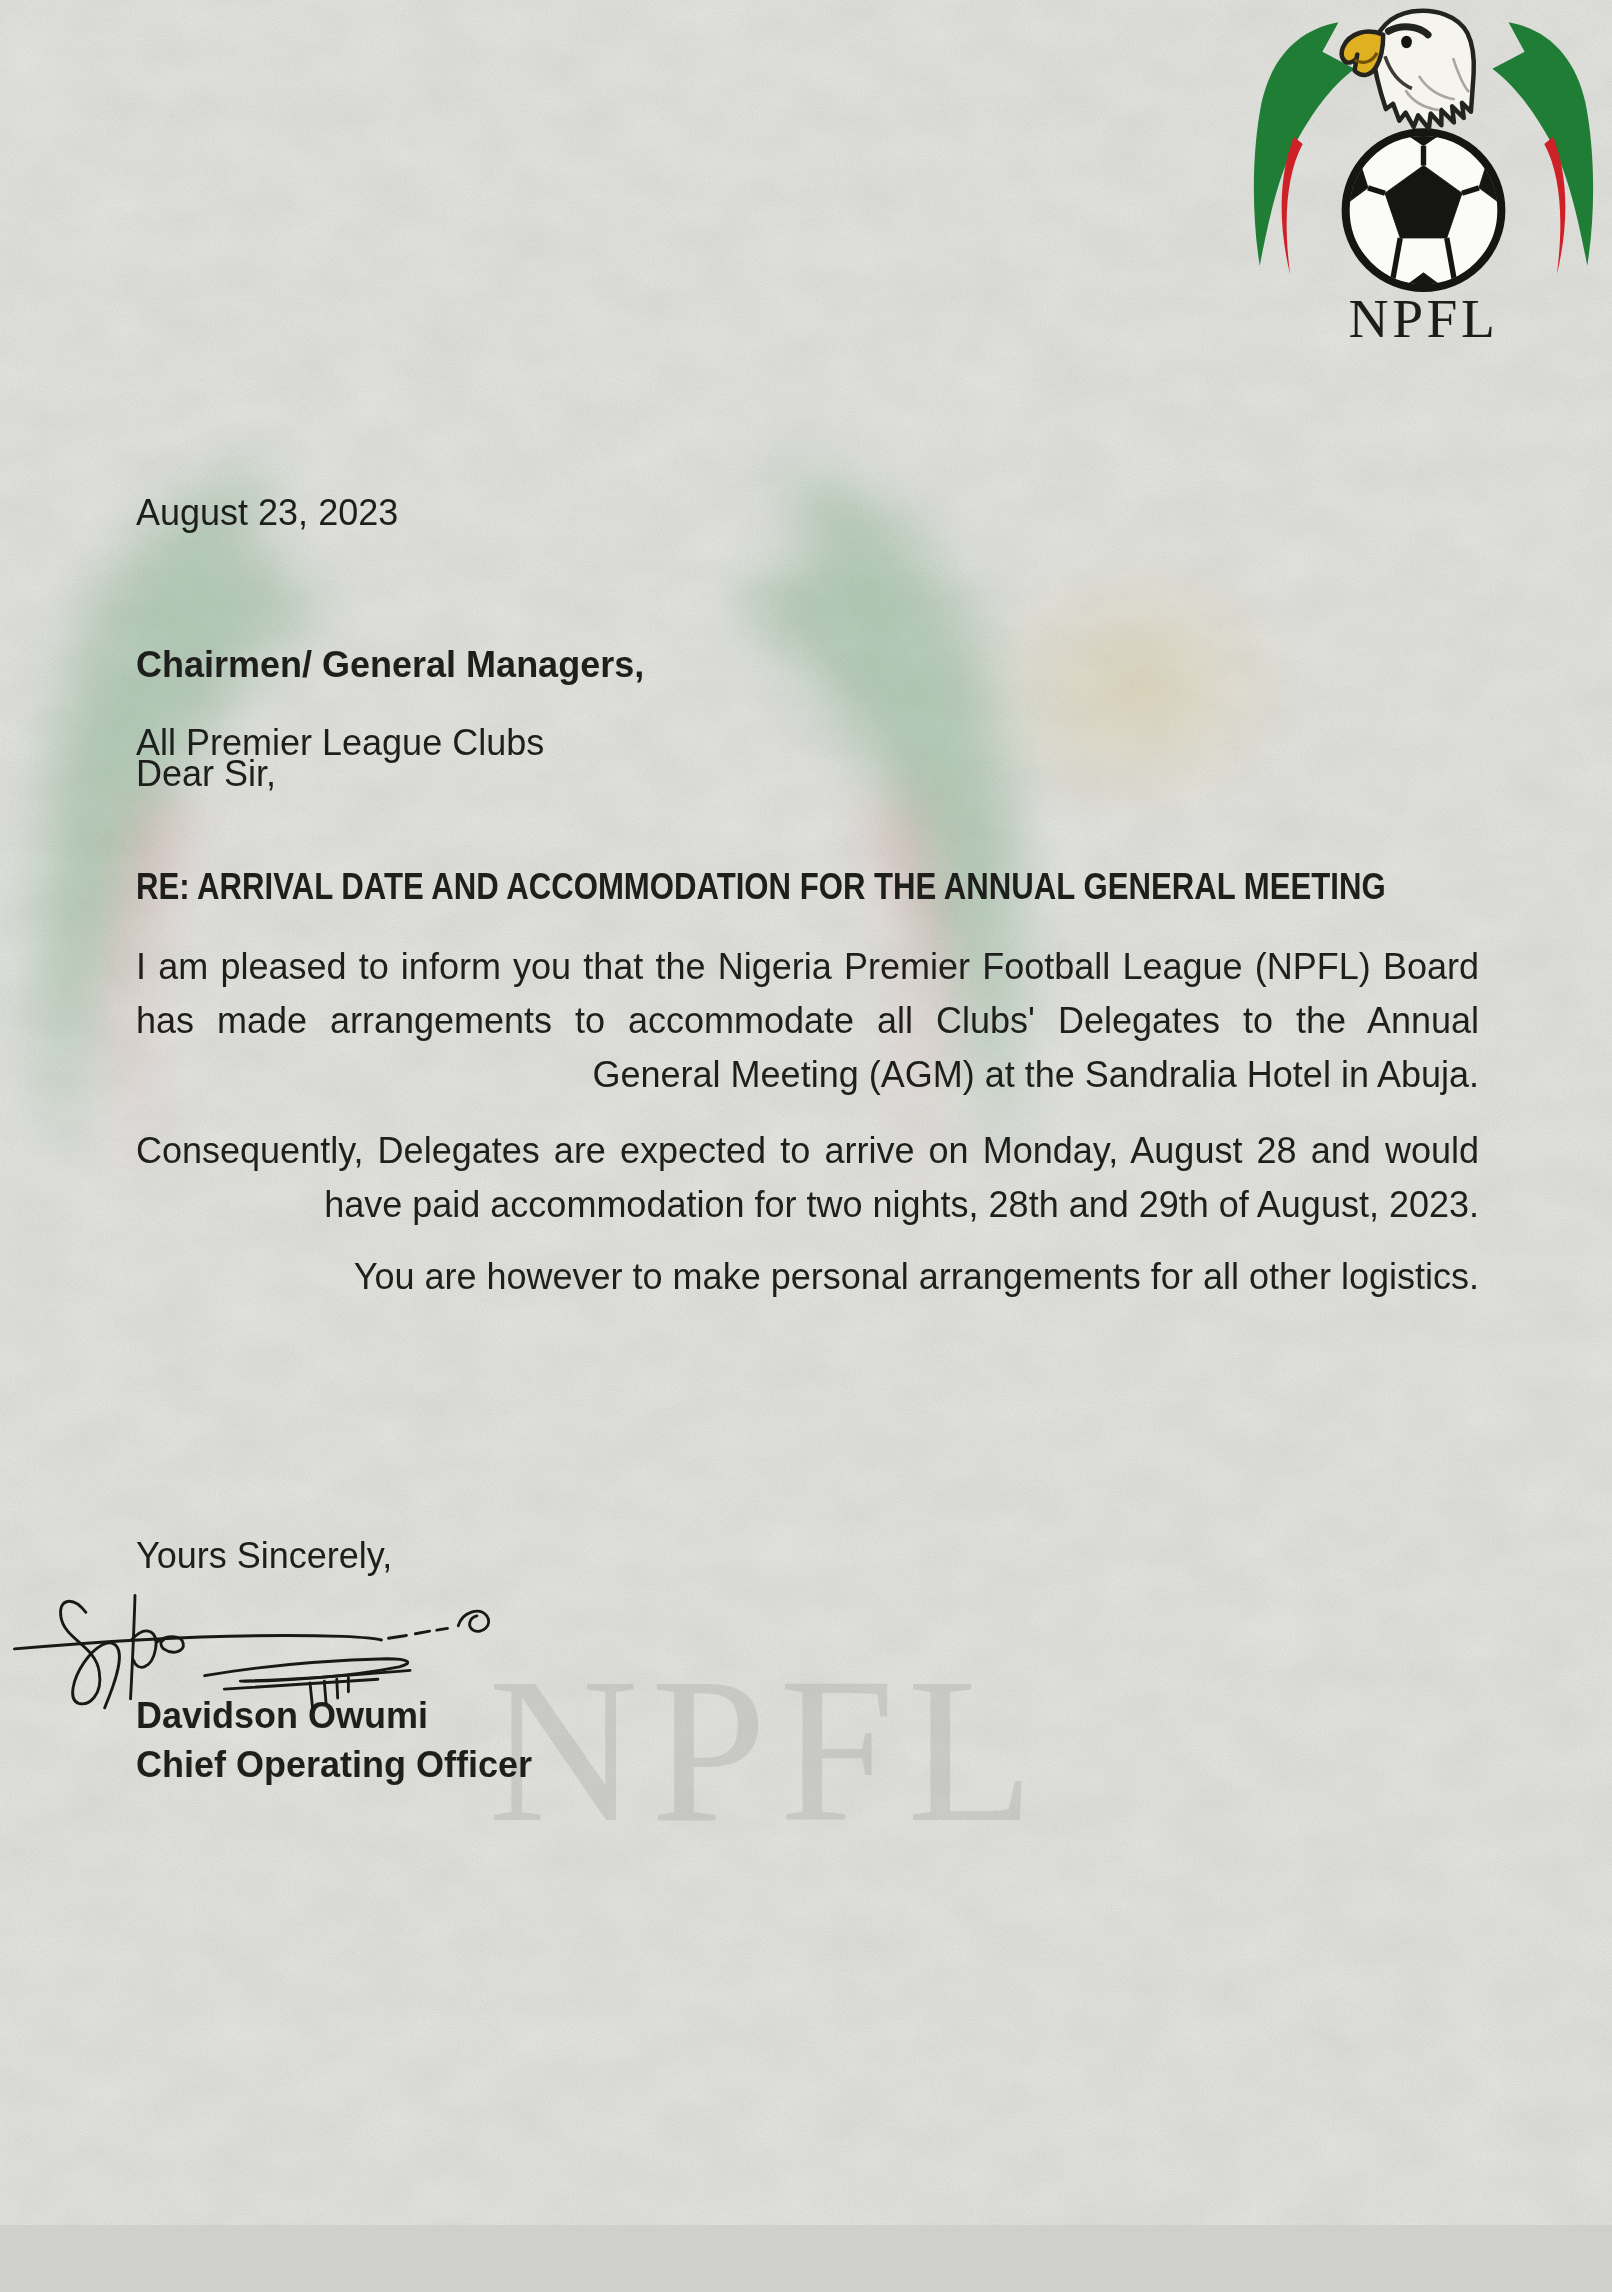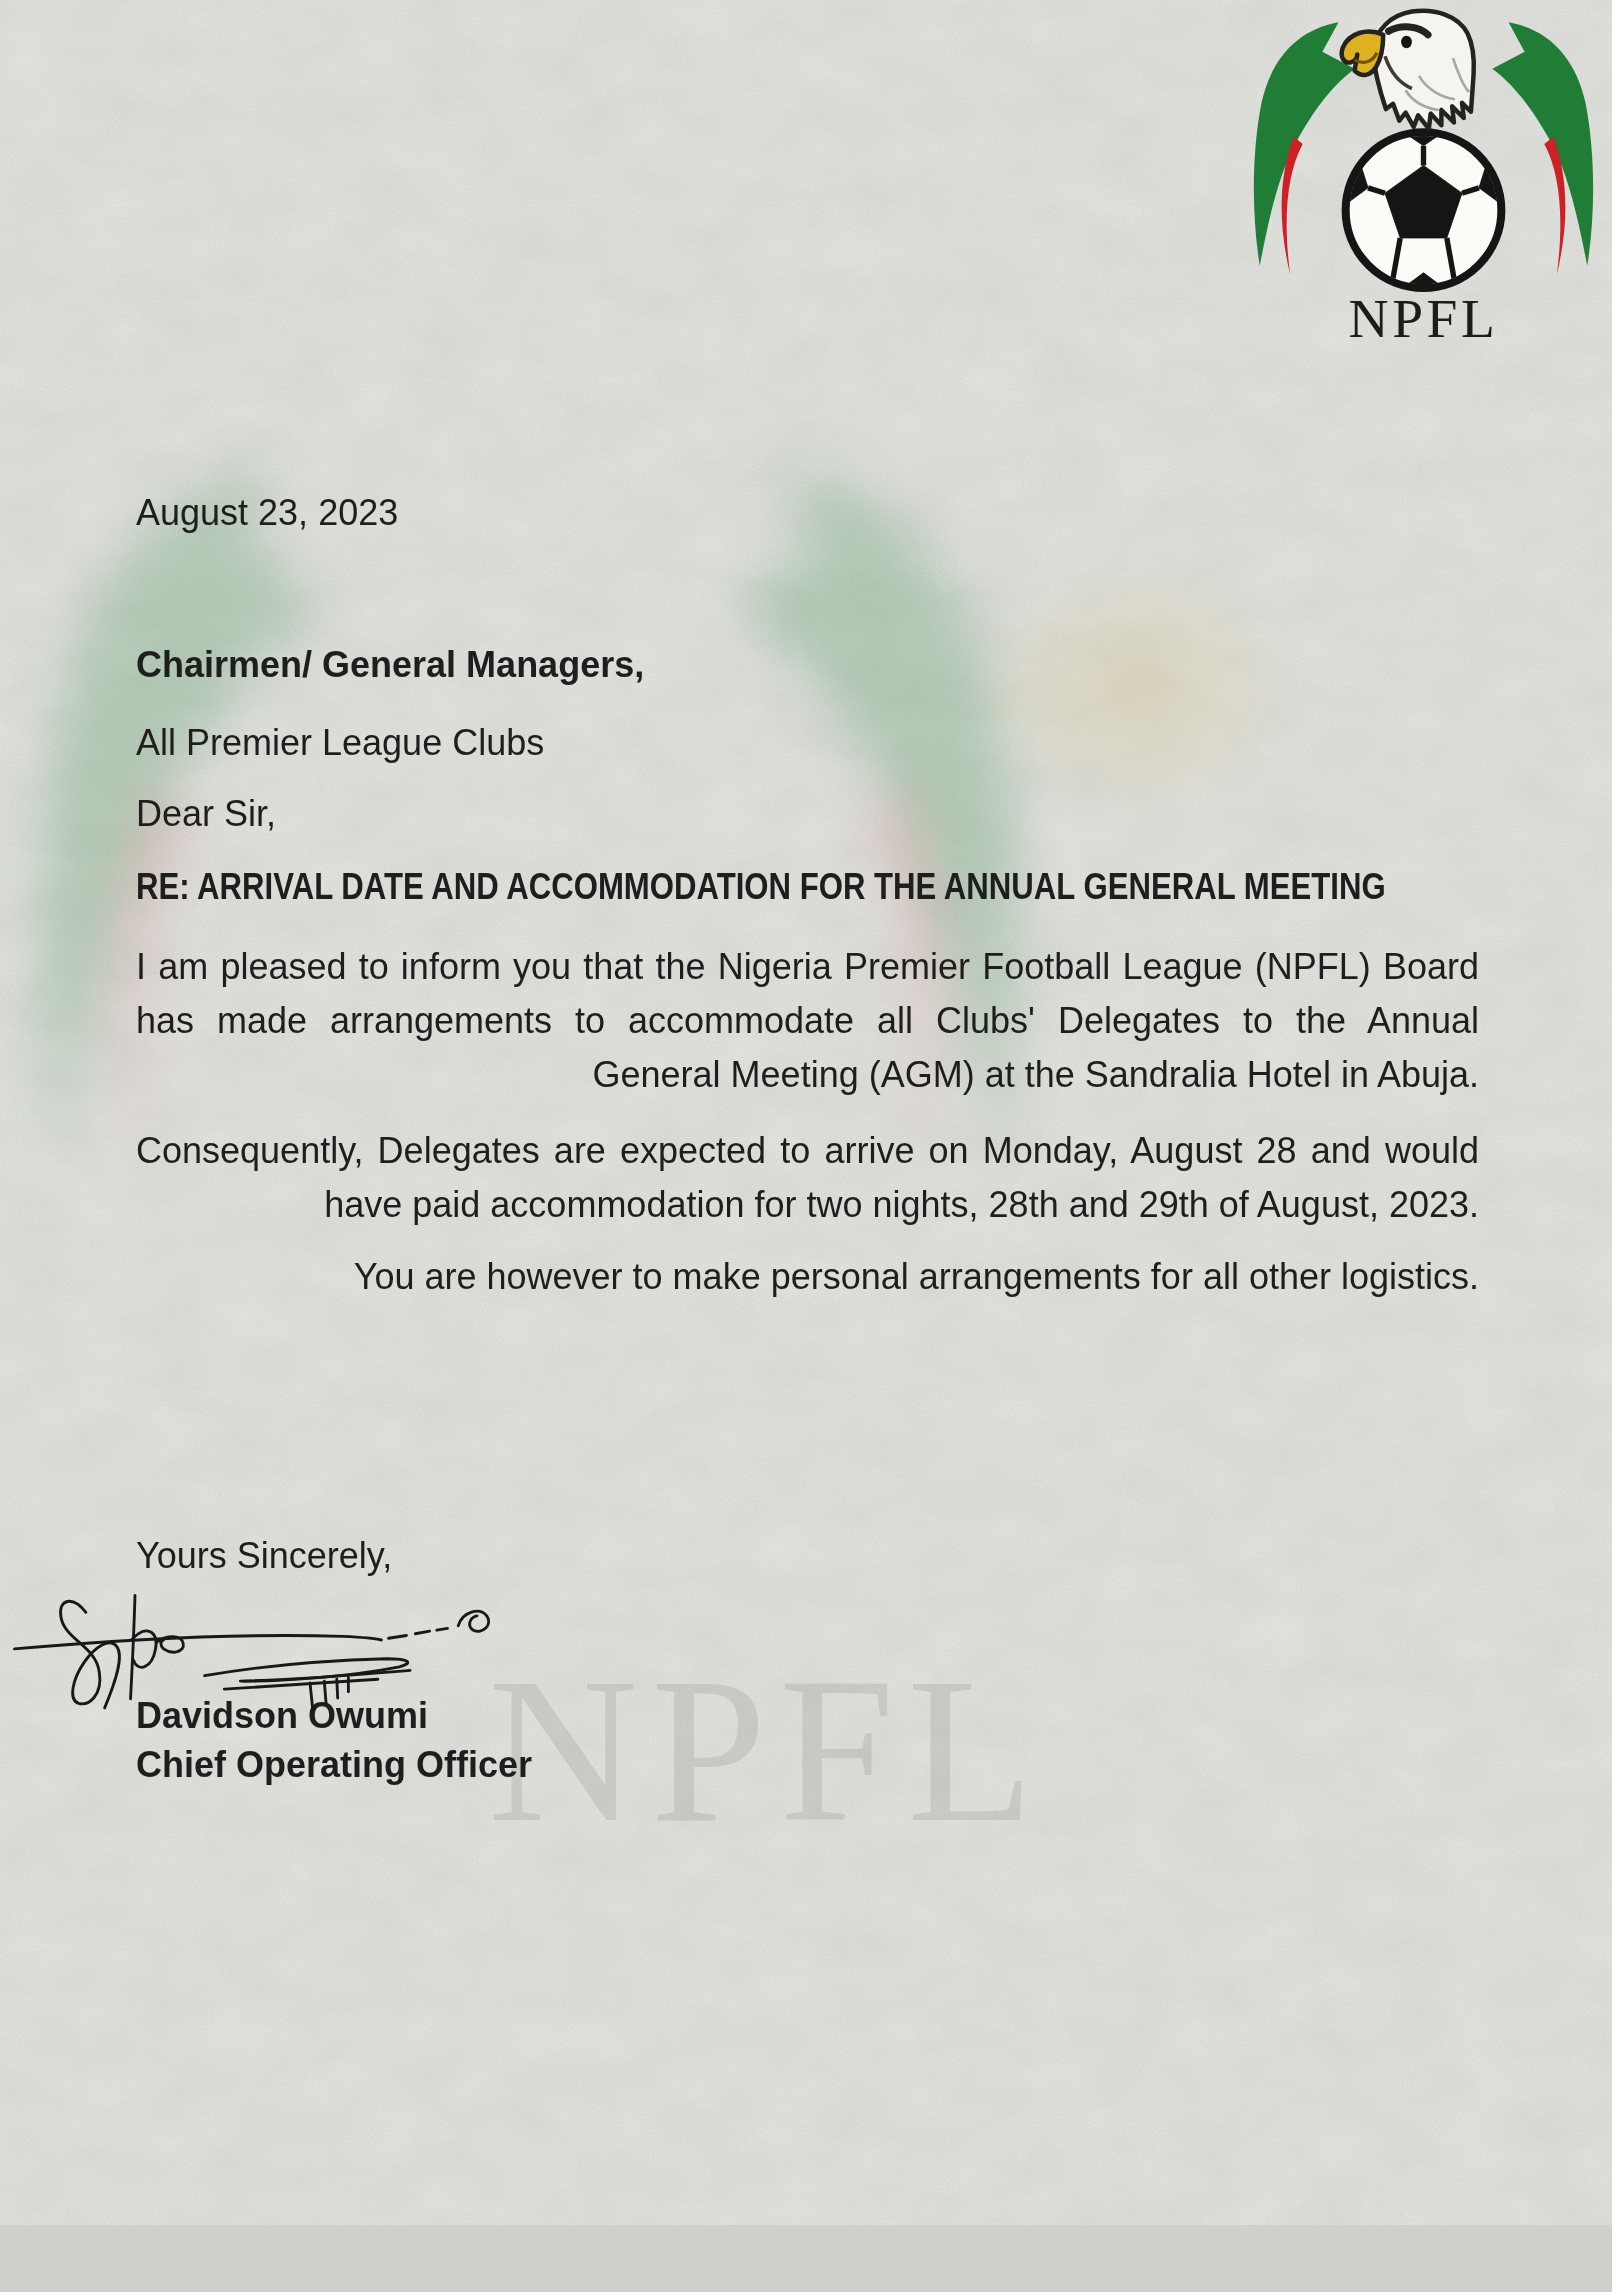--- a/index.html
+++ b/index.html
@@ -121,21 +121,21 @@
     <svg viewBox="0 0 390 378">
         <use href="#wings"></use>
       </svg>
   </div>
 
   <div class="wm-text">NPFL</div>
 
   <div class="line" style="top:488px">August 23, 2023</div>
   <div class="line" style="top:718px">All Premier League Clubs</div>
   <div class="line bold" style="top:640px">Chairmen/ General Managers,</div>
-  <div class="line" style="top:789px">Dear Sir,</div>
+  <div class="line" style="top:749px">Dear Sir,</div>
   <div class="line bold subject" style="top:862px">RE: ARRIVAL DATE AND ACCOMMODATION FOR THE ANNUAL GENERAL MEETING</div>
 
   <div class="para" style="top:940px">
     <div class="jl">I am pleased to inform you that the Nigeria Premier Football League (NPFL) Board</div>
     <div class="jl">has made arrangements to accommodate all Clubs' Delegates to the Annual</div>
     <div class="ll">General Meeting (AGM) at the Sandralia Hotel in Abuja.</div>
   </div>
 
   <div class="para" style="top:1124px">
     <div class="jl">Consequently, Delegates are expected to arrive on Monday, August 28 and would</div>

